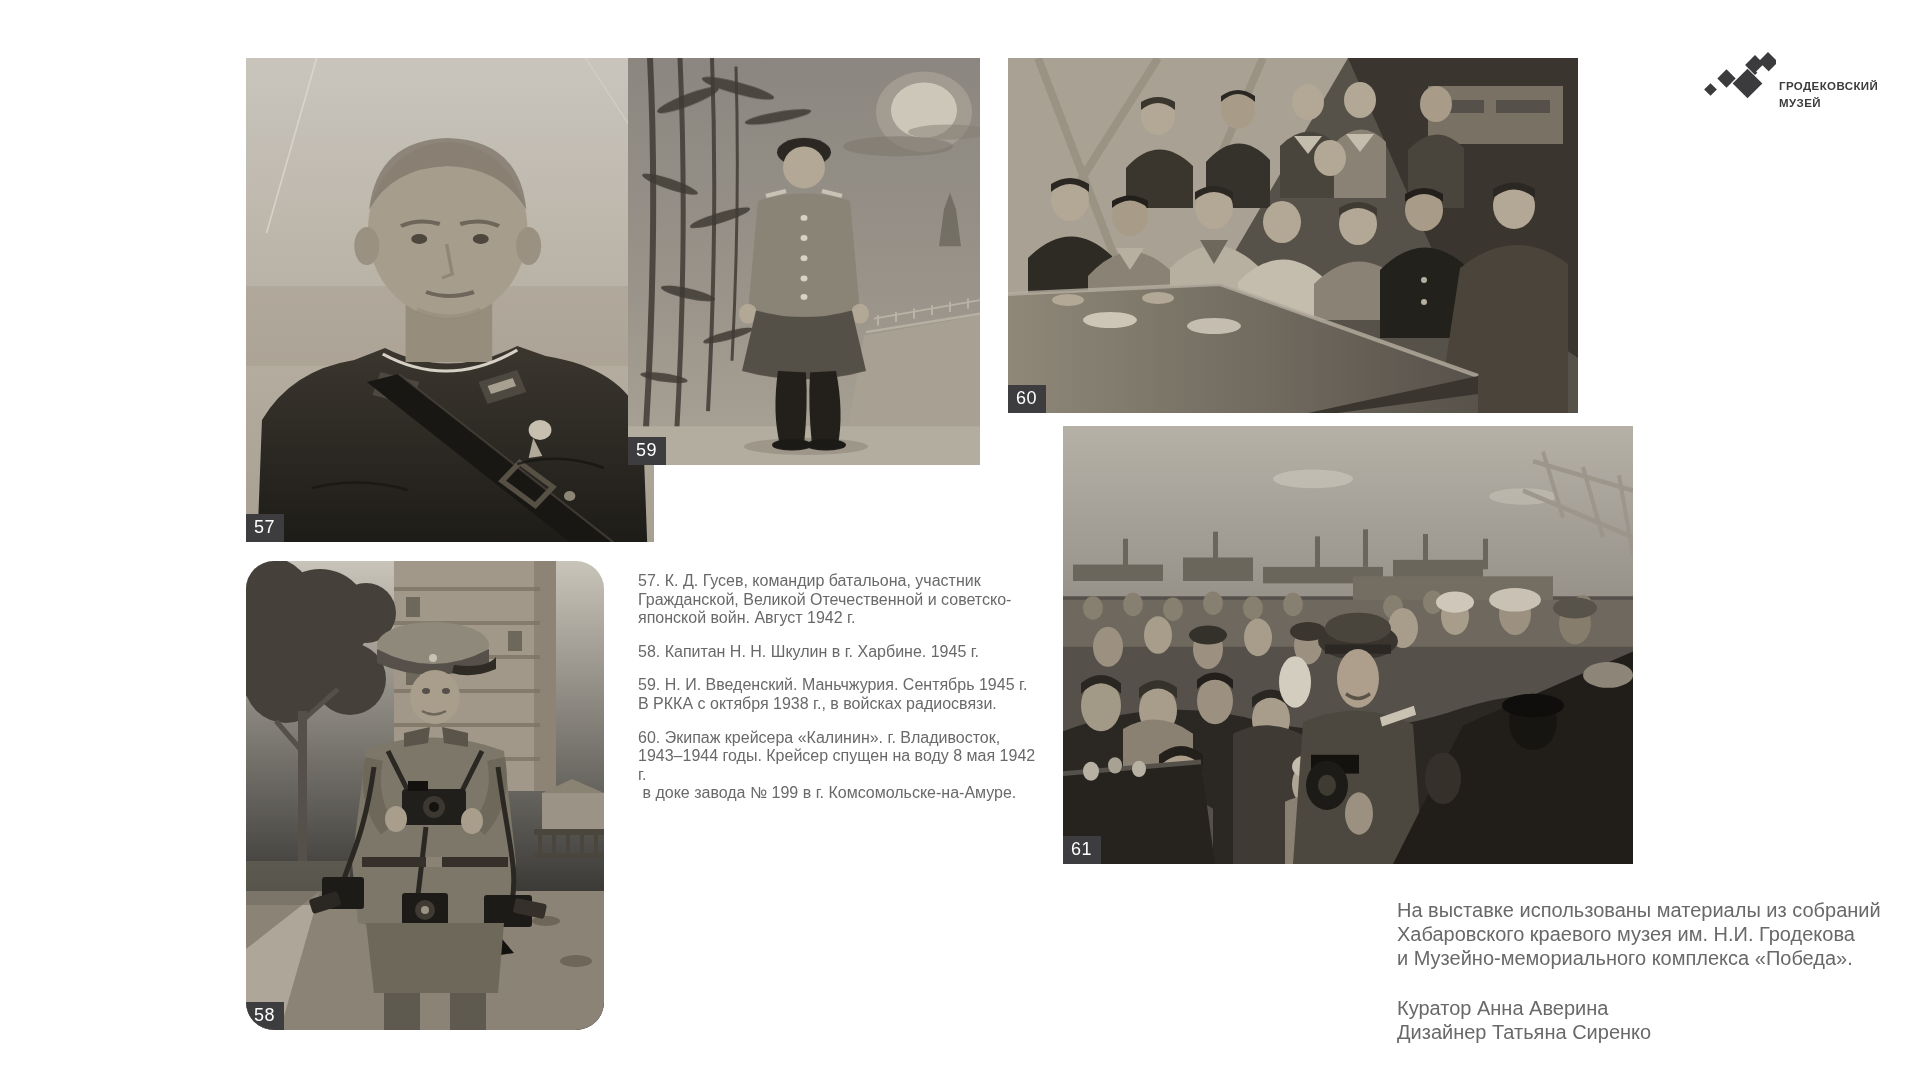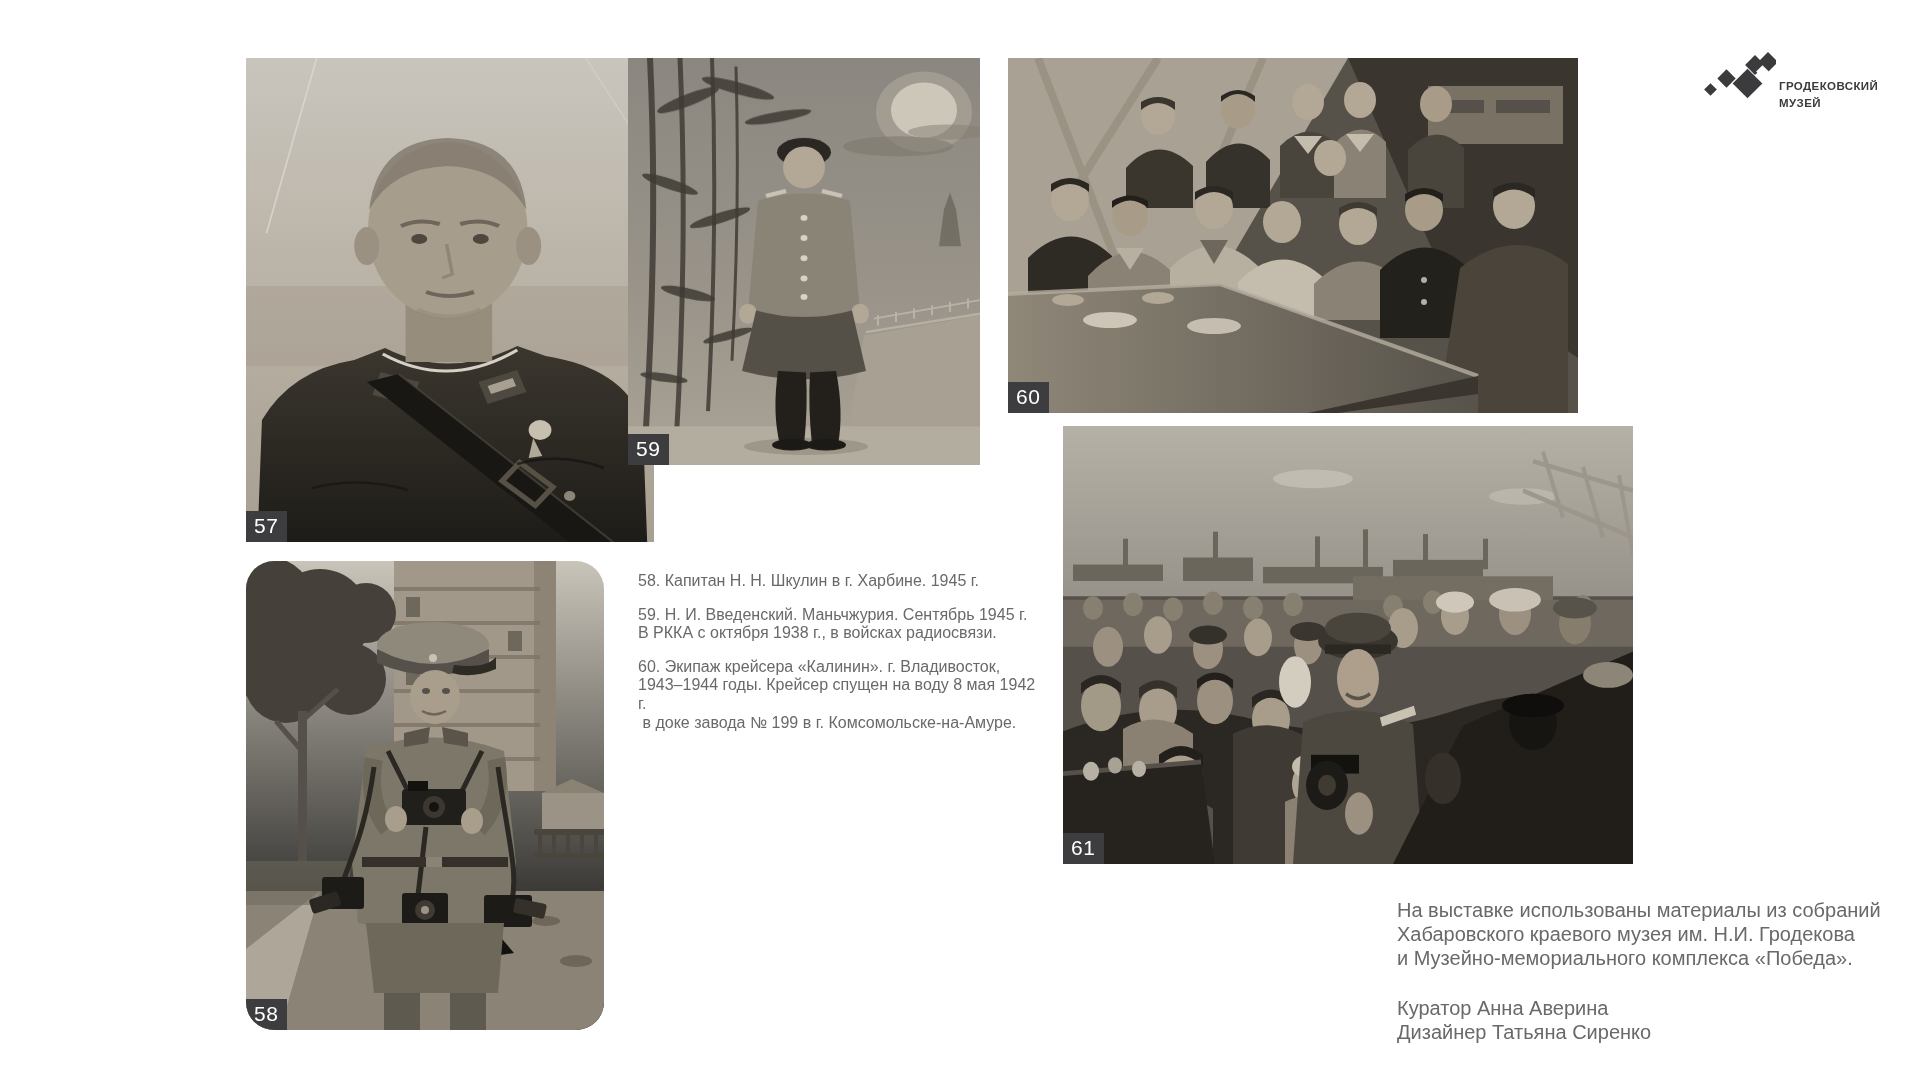--- a/index.html
+++ b/index.html
@@ -1,21 +1,21 @@
 <!DOCTYPE html>
 <html><head>
 <meta charset="utf-8">
 <style>
   html,body{margin:0;padding:0;background:#ffffff;}
   .canvas{position:relative;width:1920px;height:1080px;background:#ffffff;overflow:hidden;
           font-family:"Liberation Sans",sans-serif;}
   .photo{position:absolute;overflow:hidden;}
   .photo svg{display:block;width:100%;height:100%;}
   .badge{position:absolute;left:0;bottom:0;background:#3d3d3f;color:#ffffff;
-         font-size:21px;line-height:1;padding:4px 9px 6px 8px;letter-spacing:.5px;}
+         font-size:18px;line-height:1;padding:4px 9px 6px 8px;letter-spacing:.5px;}
   .p57{left:246px;top:58px;width:408px;height:484px;}
   .p59{left:628px;top:58px;width:352px;height:407px;}
   .p60{left:1008px;top:58px;width:570px;height:355px;}
   .p61{left:1063px;top:426px;width:570px;height:438px;}
   .p58{left:246px;top:561px;width:358px;height:469px;border-radius:28px;}
   .captions{position:absolute;left:638px;top:572px;width:400px;color:#69696b;
             font-size:16px;line-height:18.6px;}
   .captions p{margin:0 0 15px 0;white-space:pre-wrap;}
   .footer-block{position:absolute;left:1397px;top:898px;width:500px;color:#69696b;
             font-size:20px;line-height:24px;}
@@ -424,20 +424,23 @@
 
         <path d="M120,362 L258,362 L252,432 L128,432 Z" fill="#6e685b"></path>
         <rect x="138" y="432" width="36" height="37" fill="#5f5a4f"></rect>
         <rect x="204" y="432" width="36" height="37" fill="#5f5a4f"></rect>
       </g>
     </svg>
     <figcaption class="badge">58</figcaption>
   </figure>
 
   <div class="captions">
+    <p>57. К. Д. Гусев, командир батальона, участник
+Гражданской, Великой Отечественной и советско-
+японской войн. Август 1942 г.</p>
     <p>58. Капитан Н. Н. Шкулин в г. Харбине. 1945 г.</p>
     <p>59. Н. И. Введенский. Маньчжурия. Сентябрь 1945 г.
 В РККА с октября 1938 г., в войсках радиосвязи.</p>
     <p>60. Экипаж крейсера «Калинин». г. Владивосток,
 1943–1944 годы. Крейсер спущен на воду 8 мая 1942 г.
  в доке завода № 199 в г. Комсомольске-на-Амуре.</p>
   </div>
 
   <div class="footer-block">
     <p>На выставке использованы материалы из собраний

